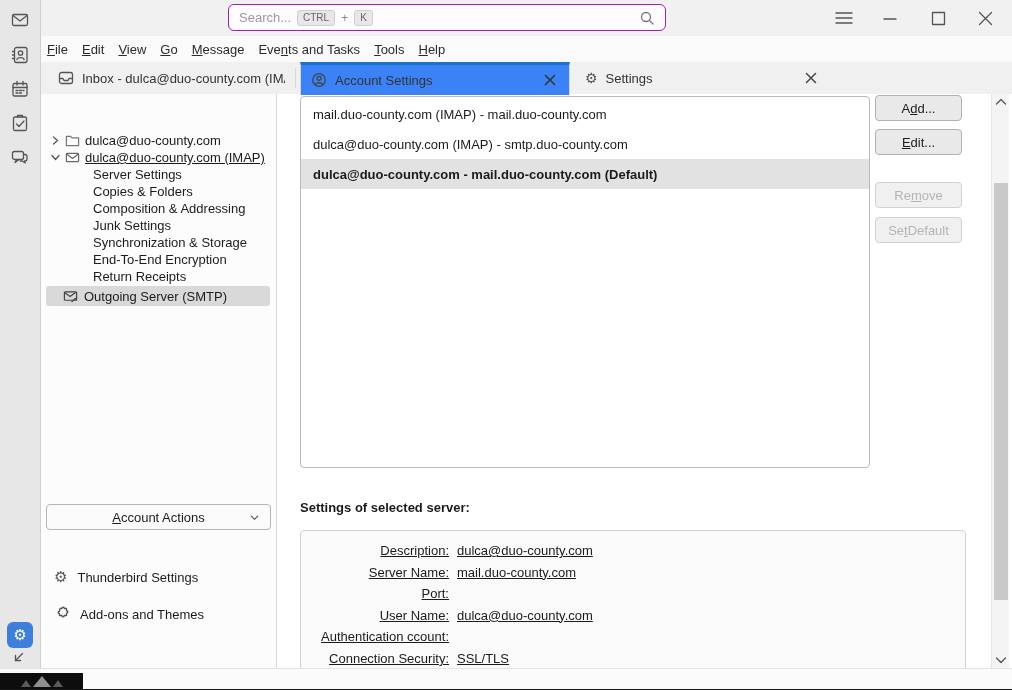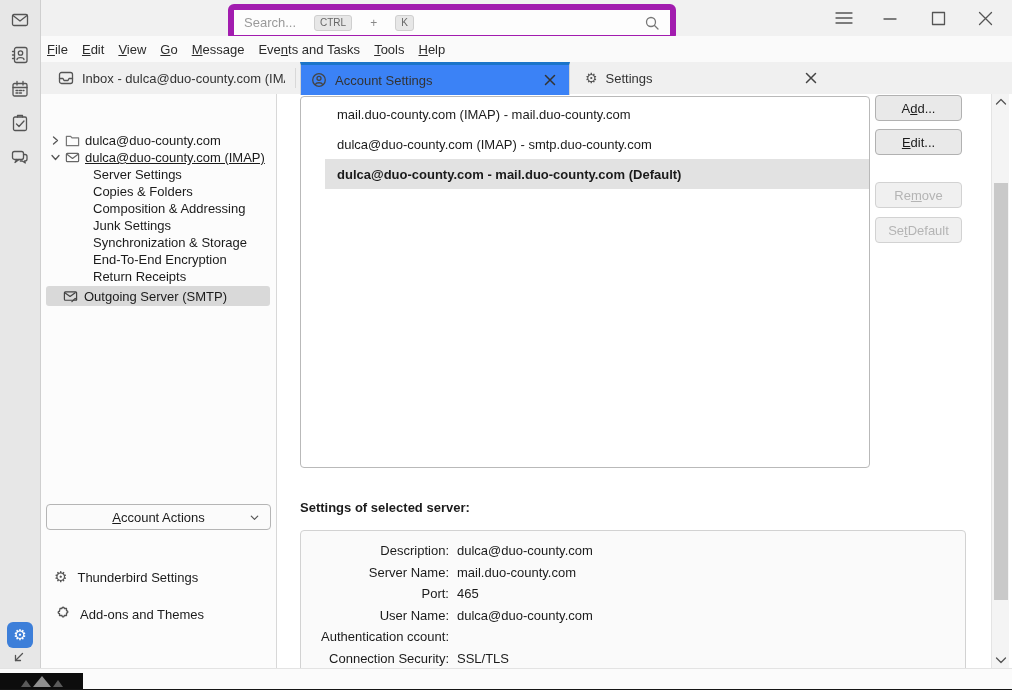--- a/index.html
+++ b/index.html
@@ -10,22 +10,22 @@
 
   
   .spaces{position:absolute;left:0;top:0;width:40px;height:672px;background:#e7e7e7;border-right:1px solid #cfcfcf;z-index:2;}
   .space-btn{position:absolute;left:9px;width:22px;height:22px;display:flex;align-items:center;justify-content:center;}
   .space-gear{position:absolute;left:7px;top:622px;width:26px;height:26px;border-radius:6px;background:#3d7fd9;
               display:flex;align-items:center;justify-content:center;color:#fff;font-size:15px;}
   .space-collapse{position:absolute;left:10px;top:651px;}
 
   
   .topbar{position:absolute;left:40px;top:0;width:972px;height:36px;background:#f1f1f1;border-bottom:1px solid #dcdcdc;}
-  .searchbox{position:absolute;left:188px;top:4px;width:416px;height:25px;background:#fdfdfd;border:6px solid #a21caf;
-             border-radius:6px;display:flex;align-items:center;padding:0 10px;gap:18px;color:#9a9a9a;}
+  .searchbox{position:absolute;left:188px;top:4px;width:416px;height:25px;background:#fdfdfd;border:1px solid #a21caf;
+             border-radius:6px;display:flex;align-items:center;padding:0 10px;gap:6px;color:#9a9a9a;}
   .searchbox .mag{margin-left:auto;}
   .key{background:#e7e7e7;border:1px solid #cfcfcf;border-radius:3px;font-size:10px;color:#666;padding:1px 5px;line-height:1.2;}
   .plus{color:#888;font-size:12px;}
   .winbtn{position:absolute;top:5px;width:26px;height:26px;display:flex;align-items:center;justify-content:center;}
 
   
   .menubar{position:absolute;left:40px;top:36px;width:972px;height:26px;background:#fafafa;border-bottom:1px solid #ececec;
            display:flex;align-items:center;padding-left:0;}
   .menu-item{padding:4px 7px;color:#2b2b2b;}
 
@@ -50,31 +50,31 @@
                  display:flex;align-items:center;gap:6px;padding-left:17px;box-sizing:border-box;}
   .ulink{text-decoration:underline;}
   .acct-actions{position:absolute;left:6px;top:410px;width:225px;height:26px;border:1px solid #b5b5b5;border-radius:4px;
                 background:#fbfbfb;display:flex;align-items:center;justify-content:center;box-sizing:border-box;}
   .acct-actions .chev{position:absolute;right:10px;}
   .foot-link{position:absolute;left:14px;height:20px;display:flex;align-items:center;gap:10px;color:#1b1b1b;}
 
   
   .main{position:absolute;left:238px;top:0;width:734px;height:574px;}
   .smtp-list{position:absolute;left:22px;top:2px;width:570px;height:372px;border:1px solid #b9b9b9;border-radius:4px;
-             background:#fff;box-sizing:border-box;overflow:hidden;padding-left:24px;}
+             background:#fff;box-sizing:border-box;overflow:hidden;}
   .smtp-row{height:30px;display:flex;align-items:center;padding:0 12px;white-space:nowrap;margin-top:0;}
   .smtp-row.first{margin-top:2px;}
   .smtp-row.selected{background:#e2e2e2;font-weight:bold;}
   .btncol{position:absolute;left:597px;width:87px;}
   .pbtn{position:absolute;left:0;width:87px;height:26px;border:1px solid #b1b1b1;border-radius:4px;background:#e9e9e9;
         display:flex;align-items:center;justify-content:center;font-size:13px;color:#1b1b1b;box-sizing:border-box;}
   .pbtn.disabled{color:#b4b4b4;background:#f0f0f0;border-color:#d2d2d2;}
   .details-heading{position:absolute;left:22px;top:406px;font-weight:bold;}
   .details-panel{position:absolute;left:22px;top:436px;width:666px;height:140px;background:#fafafa;border:1px solid #d2d2d2;
-                 border-radius:4px 4px 0 0;box-sizing:border-box;padding-top:9px;}
+                 border-radius:4px 4px 0 0;box-sizing:border-box;padding-top:9px;text-decoration:underline;}
   .drow{display:grid;grid-template-columns:148px auto;gap:0 8px;height:21.5px;align-items:center;}
   .drow .dl{text-align:right;}
 
   
   .scrollbar{position:absolute;left:951px;top:0;width:18px;height:574px;background:#f4f4f4;border-left:1px solid #e4e4e4;box-sizing:border-box;}
   .sb-thumb{position:absolute;left:2px;top:89px;width:14px;height:417px;background:#c9c9c9;}
   .sb-chev{position:absolute;left:3px;}
 
   
   .bottomstrip{position:absolute;left:0;top:668px;width:1012px;height:22px;background:#fbfbfb;border-top:1px solid #e3e3e3;z-index:5;}
@@ -297,21 +297,20 @@
         <div class="drow">
           <span class="dl">Description:</span>
           <span class="dv">dulca@duo-county.com</span>
         </div>
         <div class="drow">
           <span class="dl">Server Name:</span>
           <span class="dv">mail.duo-county.com</span>
         </div>
         <div class="drow">
           <span class="dl">Port:</span>
-          <span class="dv">465</span>
         </div>
         <div class="drow">
           <span class="dl">User Name:</span>
           <span class="dv">dulca@duo-county.com</span>
         </div>
         <div class="drow">
           <span class="dl">Authentication ccount:</span>
         </div>
         <div class="drow">
           <span class="dl">Connection Security:</span>

